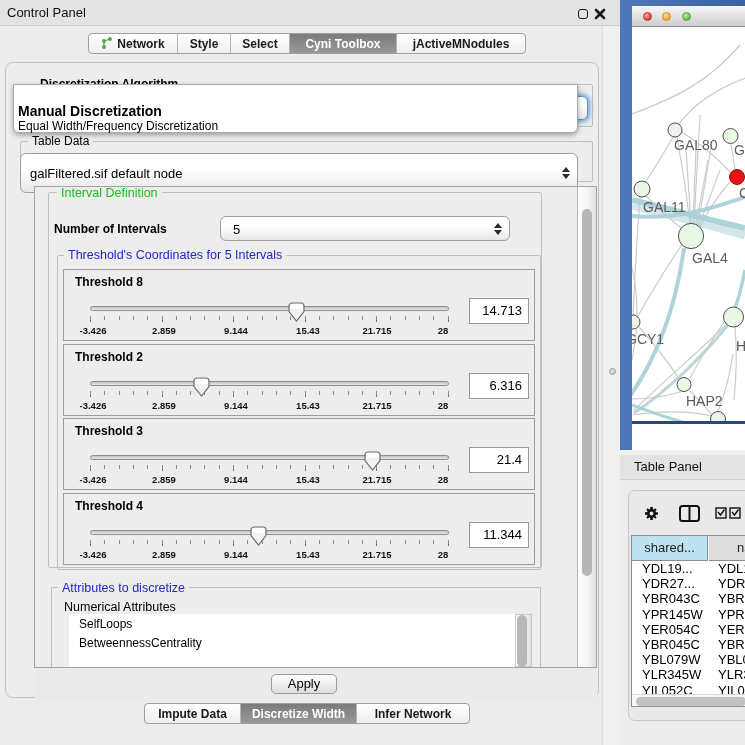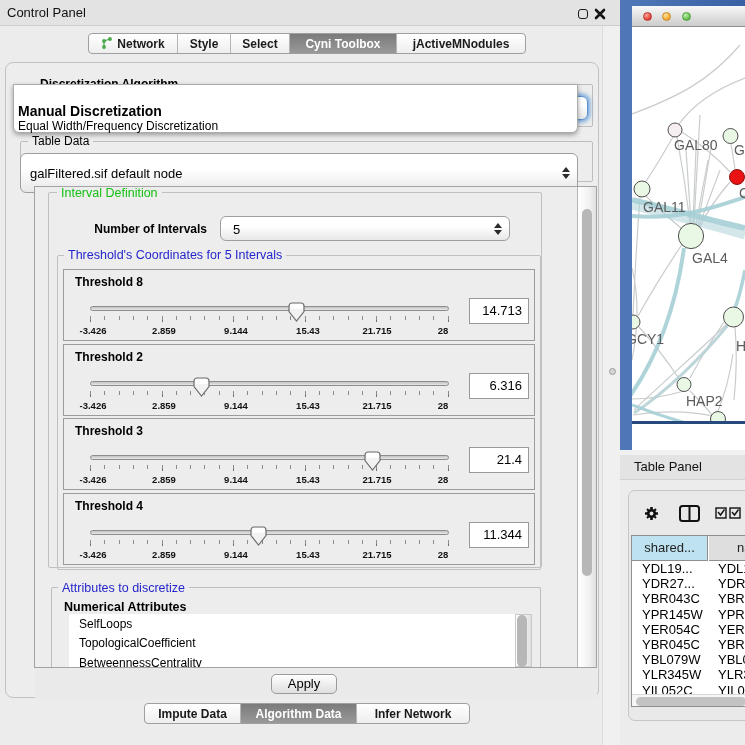--- a/index.html
+++ b/index.html
@@ -88,21 +88,21 @@
   <div class="tlabel" style="left:22px;top:71px;color:#000">Table Data</div>
   <div class="combo" style="left:14px;top:90px;width:558px;height:40px">
       <span class="tx">galFiltered.sif default node</span>
       <span class="arrs"></span>
     </div>
 
   <div class="abs" style="left:28px;top:123px;width:563px;height:482px;border:1px solid #a3a3a3;background:#ededed;overflow:hidden">
 
     <div class="tgroup" style="left:13px;top:5px;width:494px;height:376px;border-color:#c0c0c0"></div>
     <div class="tlabel" style="left:22px;top:-1px;color:#12c112;font-size:12.5px">Interval Definition</div>
-    <div class="abs" style="left:19px;top:35px;width:153px;text-align:right;font-size:12px;font-weight:bold;color:#000">Number of Intervals</div>
+    <div class="abs" style="left:19px;top:35px;width:153px;text-align:left;font-size:12px;font-weight:bold;color:#000">Number of Intervals</div>
     <div class="combo" style="left:185px;top:29px;width:290px;height:25px">
         <span class="tx" style="left:12px">5</span>
         <span class="arrs"></span>
       </div>
 
     <div class="tgroup" style="left:22px;top:68px;width:484px;height:315px;border-color:#c0c0c0"></div>
     <div class="tlabel" style="left:29px;top:61px;color:#2525cc;font-size:12.5px">Threshold's Coordinates for 5 Intervals</div>
 
     <div class="tbox" style="left:28px;top:82px">
       <div class="nm">Threshold 8</div>
@@ -168,39 +168,38 @@
         <span class="tl" style="left:354px">28</span>
       <svg class="thumb" style="left:186px" viewBox="0 0 17 20">
           <path d="M1 4 a3 3 0 0 1 3-3 h9 a3 3 0 0 1 3 3 v5.5 L8.5 19 L1 9.5 z" fill="#f2f2f2" stroke="#6e6e6e" stroke-width="1.2"></path>
           <path d="M2.2 4 a2 2 0 0 1 2-2 h8.6 a2 2 0 0 1 2 2 v3 h-12.6 z" fill="#fefefe"></path>
         </svg>
       <div class="vbox">11.344</div>
     </div>
 
     <div class="tgroup" style="left:16px;top:400px;width:490px;height:82px;border-bottom:none"></div>
     <div class="tlabel" style="left:23px;top:394px;color:#2525cc;font-size:12.5px">Attributes to discretize</div>
-    <div class="abs" style="left:29px;top:413px;font-size:12.5px;font-weight:bold;color:#000">Numerical Attributes</div>
+    <div class="abs" style="left:29px;top:413px;font-size:12.5px;font-weight:normal;color:#000">Numerical Attributes</div>
     <div class="abs" id="attrlist" style="left:34px;top:427px;width:447px;height:53px">
       <div>SelfLoops</div>
-        <div>TopologicalCoefficient</div>
         <div>BetweennessCentrality</div>
     </div>
     <div class="sbtrack" style="left:480px;top:427px;width:17px;height:53px;border:1px solid #c9c9c9"></div>
     <div class="sbthumb" style="left:482px;top:428px;width:10px;height:52px"></div>
 
     <div class="sbtrack" style="left:542px;top:0;width:19px;height:480px;border-left:1px solid #b5b5b5"></div>
     <div class="sbthumb" style="left:547px;top:22px;width:10px;height:367px"></div>
   </div>
   <div class="abs" id="applybar"></div>
   <div class="abs" id="applybtn">Apply</div>
 </div>
 
 <div class="seg" style="left:144px;top:703px">
  <div class="s" style="width:96px">Impute Data</div>
- <div class="s sel" style="width:116px">Algorithm Data</div>
+ <div class="s sel" style="width:116px">Discretize Width</div>
  <div class="s" style="width:112px">Infer Network</div>
 </div>
 
 <div class="abs" id="popup">
  <div class="r2">Manual Discretization</div>
  <div class="r3">Equal Width/Frequency Discretization</div>
 </div>
 <div class="abs" style="left:602px;top:26px;width:1px;height:719px;background:#dcdcdc"></div>
 <div class="abs" style="left:603px;top:26px;width:17px;height:719px;background:#f0f0f0"></div>
 <div class="abs" style="left:609px;top:368px;width:7px;height:7px;border:1px solid #9a9a9a;border-radius:50%;background:#d5d5d5"></div>

